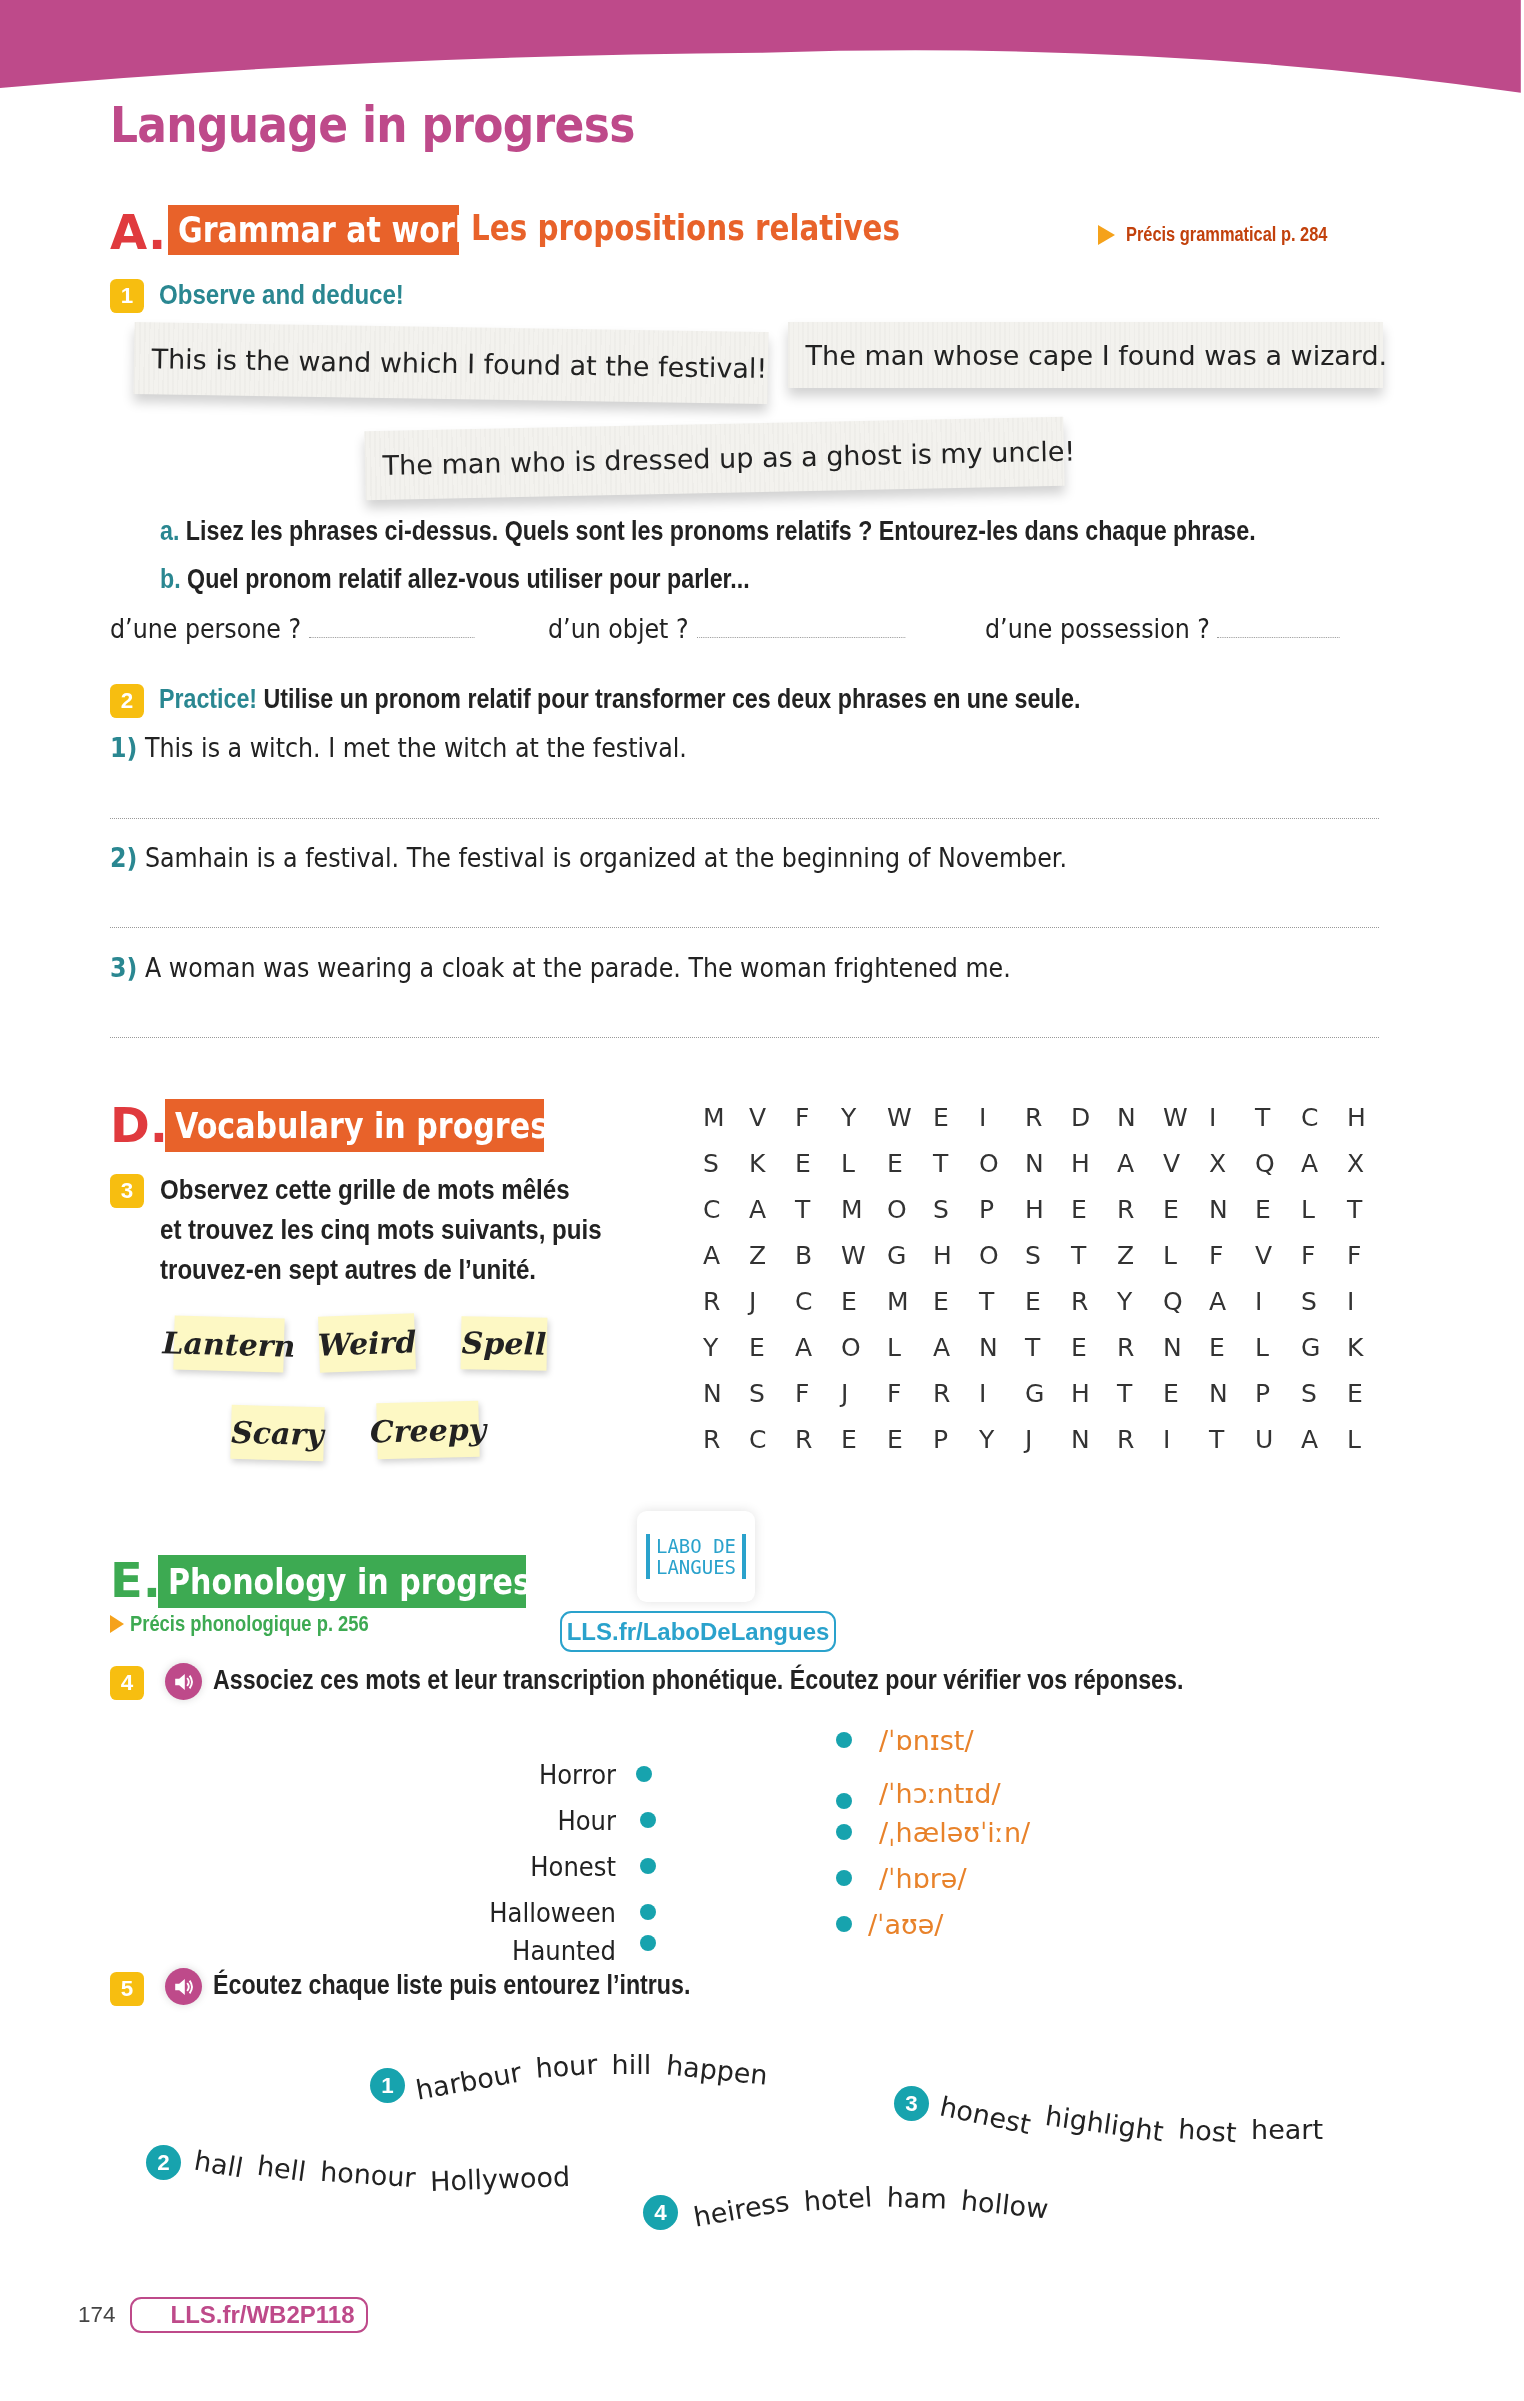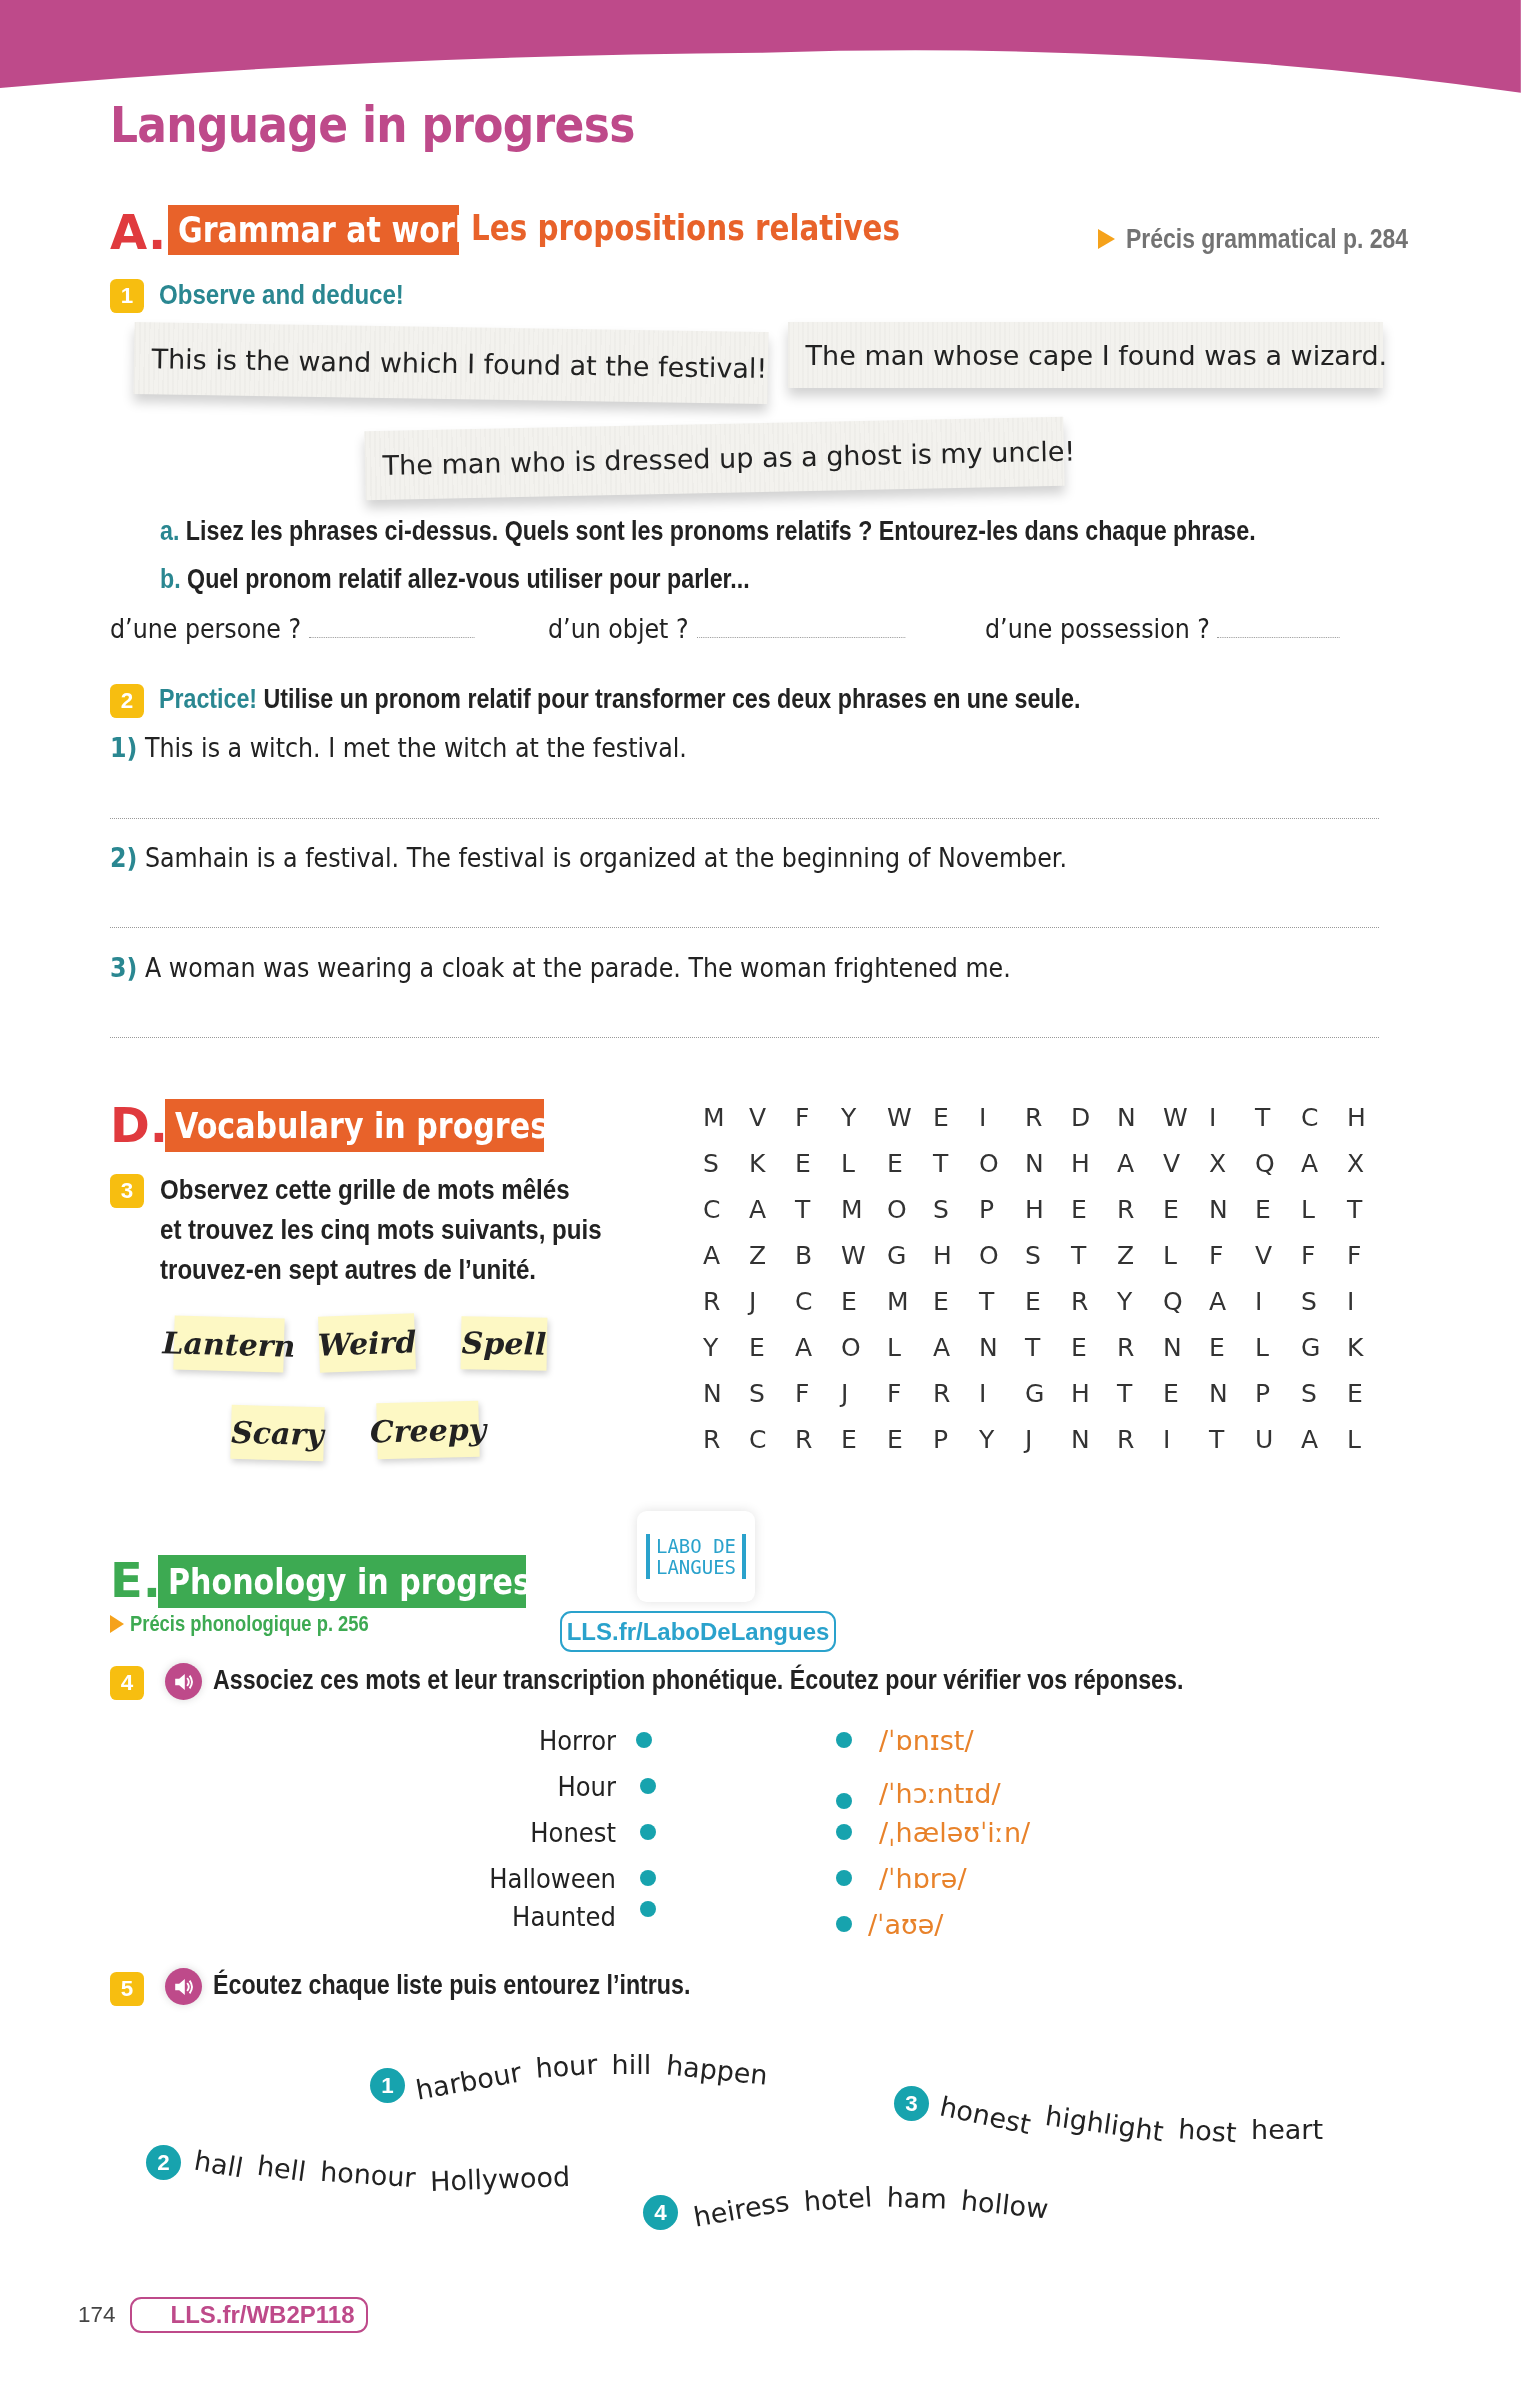--- a/index.html
+++ b/index.html
@@ -10,21 +10,21 @@
   .page-title { left:110px; top:96px; font-size:50px; font-weight:bold; color:#BE4A8A;
                 font-family:"DejaVu Sans", sans-serif; letter-spacing:-0.8px; transform:scaleX(0.88); transform-origin:left; white-space:nowrap; }
   .sec-letter { font-size:48px; font-weight:bold; color:#E03A3E; font-family:"DejaVu Sans", sans-serif; line-height:1; }
   .sec-box { color:#fff; font-size:35px; font-weight:bold; padding:0 9.6px; display:flex; align-items:center; white-space:nowrap;
              font-family:"DejaVu Sans", sans-serif; }
   .sec-box span { display:inline-block; transform:scaleX(0.86); transform-origin:left; }
   .orange-box { background:#E8622A; }
   .green-box { background:#3DAA52; }
   .sub-title { color:#E8622A; font-size:35px; font-weight:bold; white-space:nowrap; font-family:"DejaVu Sans", sans-serif;
                transform:scaleX(0.84); transform-origin:left; }
-  .precis { color:#737373; font-size:28px; font-weight:bold; white-space:nowrap; display:flex; align-items:center; gap:11.2px; }
+  .precis { color:#c2410c; font-size:20px; font-weight:bold; white-space:nowrap; display:flex; align-items:center; gap:11.2px; }
   .precis .tri { width:0; height:0; border-top:10.4px solid transparent; border-bottom:10.4px solid transparent; border-left:17.6px solid #F5A21B; }
   .precis .txt { transform:scaleX(0.82); transform-origin:left; display:inline-block; }
   .badge { width:34px; height:34px; border-radius:6.4px; background:#F7BE10; color:#fff; font-weight:bold; font-size:22.4px;
            display:flex; align-items:center; justify-content:center; }
   .teal-title { color:#2A8791; font-weight:bold; font-size:28px; white-space:nowrap; transform:scaleX(0.86); transform-origin:left; }
   .strip { background:#F3F2EE; box-shadow:0 8px 11.2px rgba(0,0,0,0.18); font-size:27px; color:#222; display:flex; align-items:center;
            padding:0 17.6px; white-space:nowrap; font-family:"DejaVu Sans", sans-serif;
            background-image:repeating-linear-gradient(90deg, rgba(0,0,0,0.02) 0 1.6px, transparent 1.6px 4.8px); }
   .instr { font-size:27px; font-weight:bold; color:#222; white-space:nowrap; transform:scaleX(0.86); transform-origin:left; }
   .instr .lbl { color:#2A8791; }
@@ -304,21 +304,21 @@
   <svg width="24" height="24" viewBox="0 0 30 30">
     <path d="M4 11 H9 L16 5 V25 L9 19 H4 Z" fill="#fff"></path>
     <path d="M19 10 Q23 15 19 20" stroke="#fff" stroke-width="2.4" fill="none"></path>
     <path d="M22 7 Q28 15 22 23" stroke="#fff" stroke-width="2.4" fill="none"></path>
   </svg>
 </div>
 <div class="abs instr" style="left:213px; top:1665px;">Associez ces mots et leur transcription phonétique. Écoutez pour vérifier vos réponses.</div>
 
 <div class="abs" style="left:424px; top:1717px;">
   <div id="match-words">
-      <div style="display: flex; align-items: center; height: 46px; gap: 20px;">
+      <div style="display: flex; align-items: center; height: 46px; gap: 20px; margin-top: 34px;">
         <div class="word">Horror</div>
         <div class="tdot"></div>
       </div>
       <div style="display: flex; align-items: center; height: 46px; gap: 24px;">
         <div class="word">Hour</div>
         <div class="tdot"></div>
       </div>
       <div style="display: flex; align-items: center; height: 46px; gap: 24px;">
         <div class="word">Honest</div>
         <div class="tdot"></div>

